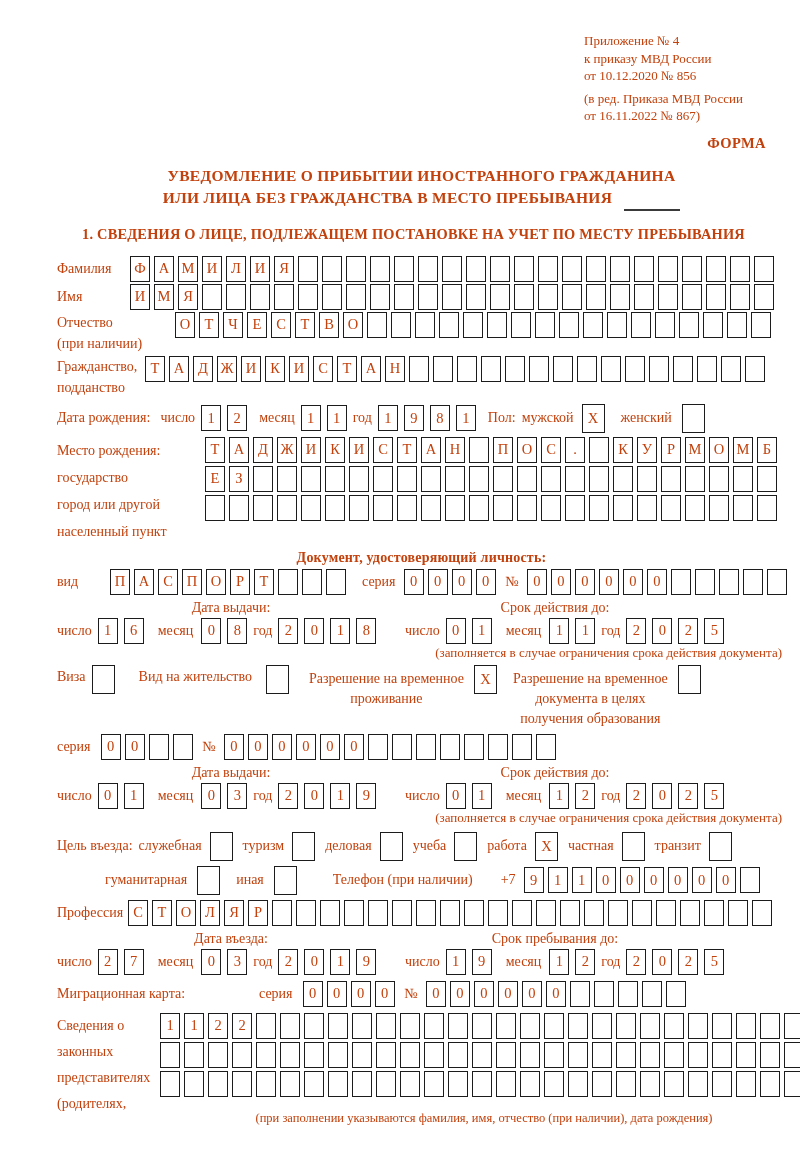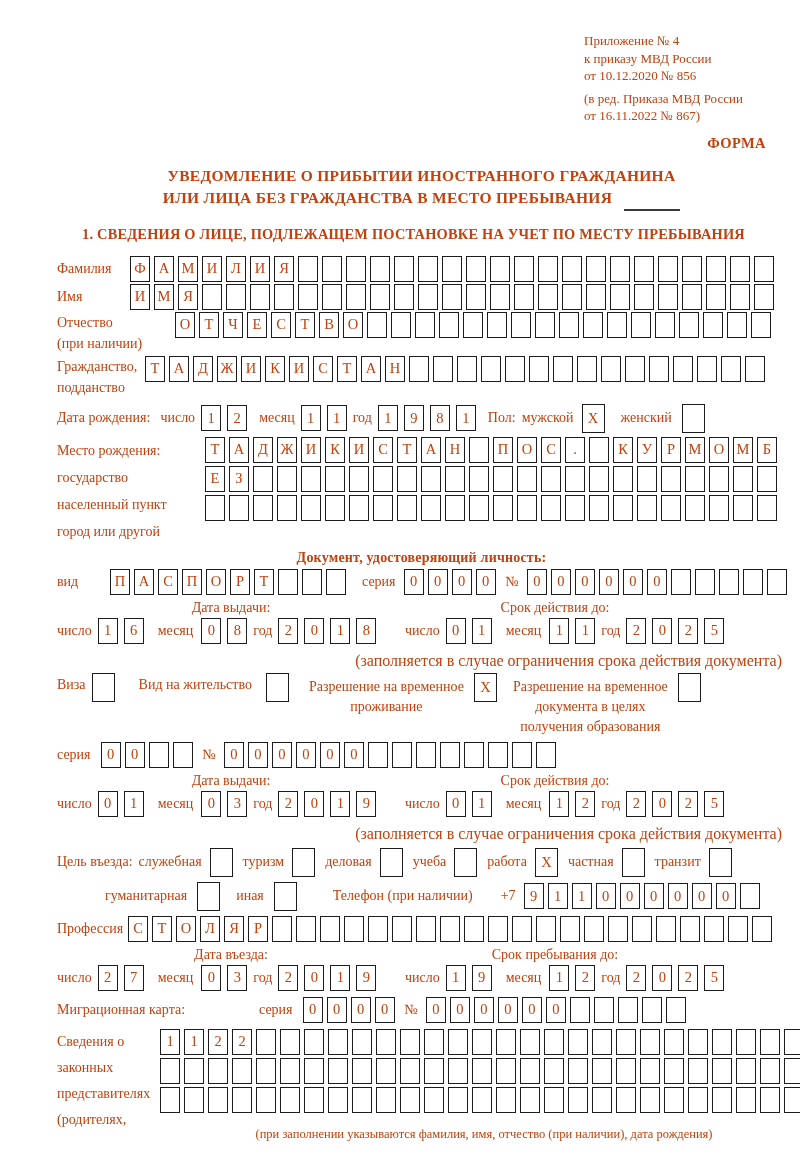--- a/index.html
+++ b/index.html
@@ -39,21 +39,21 @@
   .mr6{margin-right:6px;} .mr8{margin-right:8px;} .mr10{margin-right:10px;}
   .cellcol{display:flex;flex-direction:column;}
   .cellcol .cells{margin-bottom:3px;}
   
   .dochead{font-weight:bold;text-align:center;margin-top:5px;margin-bottom:3px;letter-spacing:.2px;}
   
   .dhead{display:flex;margin-top:4px;line-height:18px;}
   .dh-l{width:348px;text-align:center;flex:none;}
   .dh-r{width:300px;text-align:center;flex:none;}
   .dg-left{display:inline-flex;align-items:center;width:348px;flex:none;}
-  .note{font-size:16px;text-align:right;padding-right:4px;margin-top:9px;line-height:16px;}
+  .note{font-size:13px;text-align:right;padding-right:4px;margin-top:1px;line-height:16px;}
   .intro{margin-top:6px;line-height:22px;}
   .optlines{display:flex;flex-direction:column;text-align:center;line-height:20px;}
   .repnote{font-size:12.5px;margin-top:10px;text-align:center;line-height:16px;}
 </style>
 </head>
 <body>
 
 <div class="page">
 
   <div class="appendix">
@@ -235,22 +235,22 @@
     <span class="ml16 mr10">женский</span>
     <span class="cells cb">
         <span class="cell"></span>
       </span>
   </div>
 
   <div class="row top" style="margin-top:4px;">
     <span class="lbl2 w148" style="line-height:27px;">
       <span>Место рождения:</span>
       <span>государство</span>
+      <span>город или другой</span>
       <span>населенный пункт</span>
-      <span>город или другой</span>
     </span>
     <span class="cellcol">
       <span class="cells">
           <span class="cell">Т</span>
           <span class="cell">А</span>
           <span class="cell">Д</span>
           <span class="cell">Ж</span>
           <span class="cell">И</span>
           <span class="cell">К</span>
           <span class="cell">И</span>

